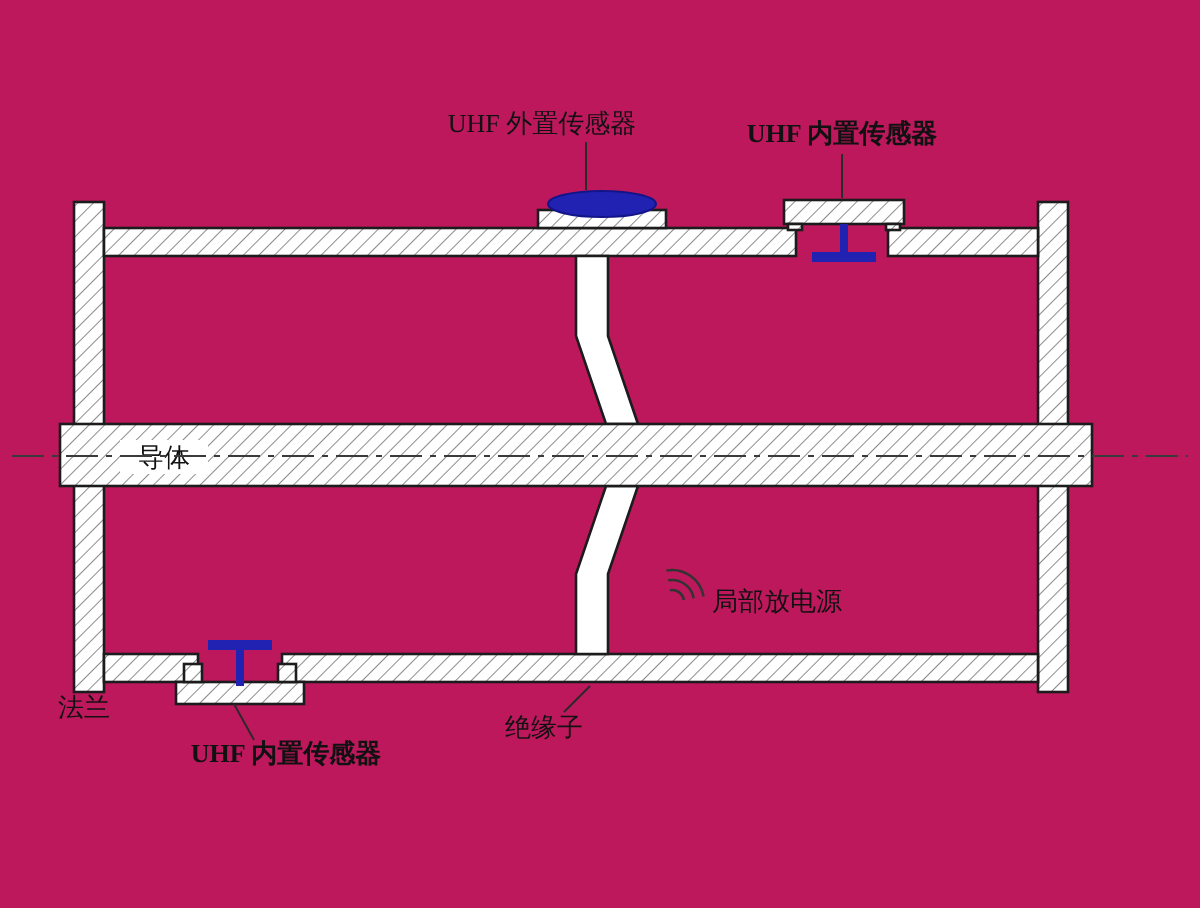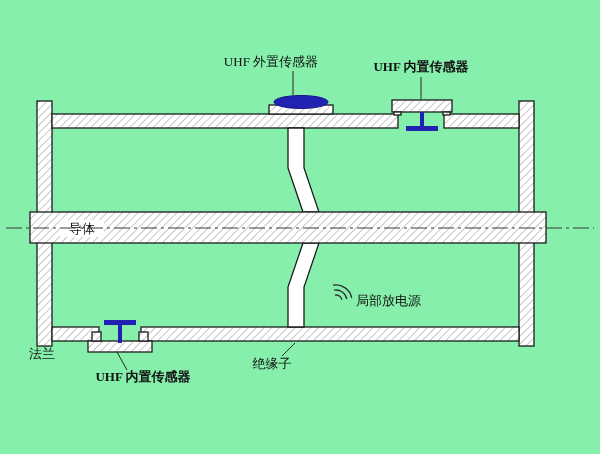--- a/index.html
+++ b/index.html
@@ -1,20 +1,20 @@
 <!DOCTYPE html>
 <html><head>
 <meta charset="utf-8">
 <style>
   html, body { margin: 0; padding: 0; background: #ffffff; }
   .stage {
     position: relative;
     width: 600px;
     height: 454px;
-    background: #86efac;
+    background: #be185d;
     overflow: hidden;
   }
   svg { display: block; }
   .lbl {
     font-family: "Liberation Serif", "DejaVu Serif", serif;
     font-size: 13px;
     fill: #111111;
   }
   .lbl-bold { font-weight: bold; }
   .outline { stroke: #1c1c1c; stroke-width: 1.3; }

